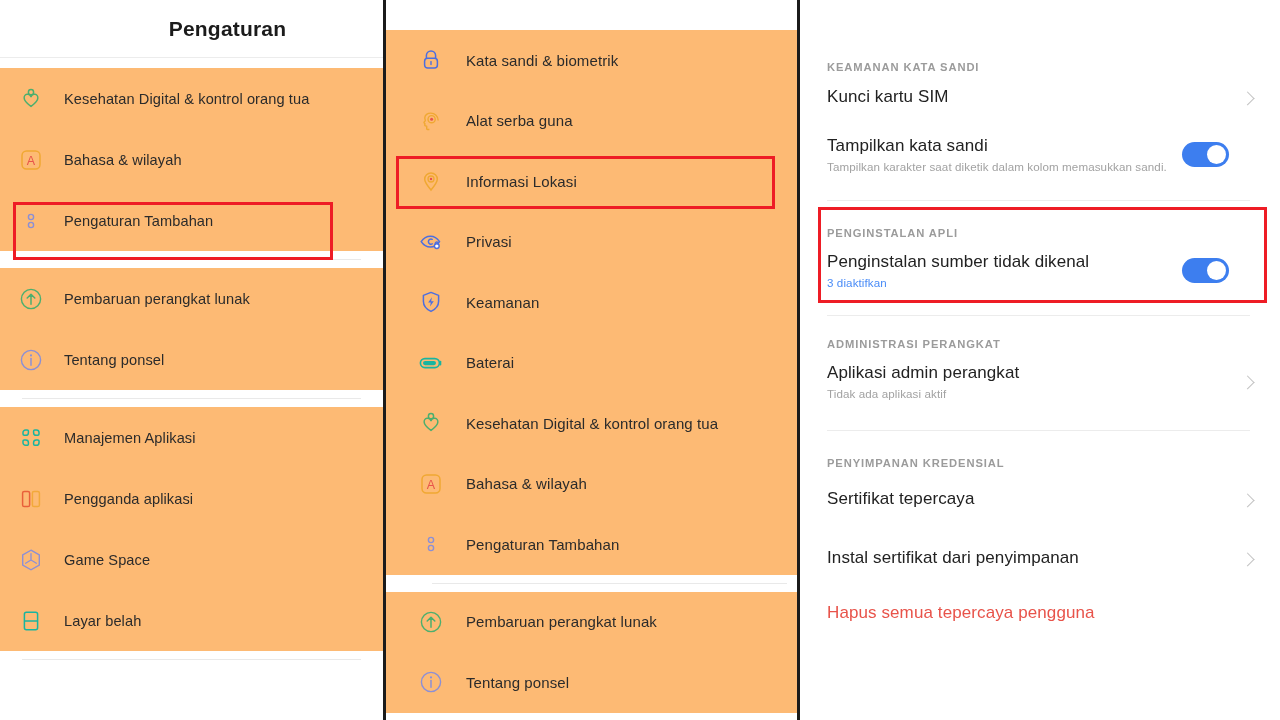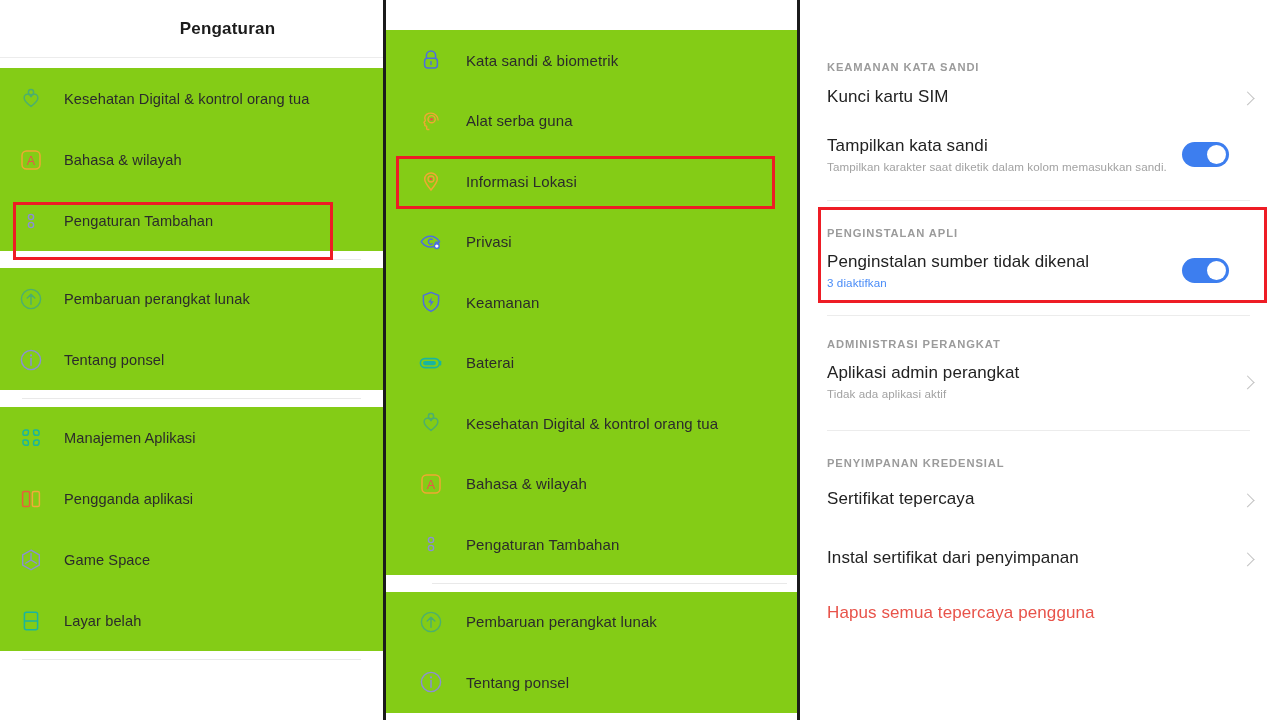--- a/index.html
+++ b/index.html
@@ -23,31 +23,31 @@
   #panel-right  { width: 477px; margin-top: 36px; }
 
   
   .title-bar {
     height: 58px;
     display: flex; align-items: center; justify-content: center;
     border-bottom: 1px solid #ececec;
     background: #fff;
   }
   .title-bar .title {
-    font-size: 17px; font-weight: bold; color: #1b1b1b;
+    font-size: 21px; font-weight: bold; color: #1b1b1b;
     letter-spacing: .2px;
     margin-left: 72px;
   }
 
   .row {
     position: relative;
     display: flex; align-items: center;
     height: 61px;
     padding-left: 14px;
-    background: #84cc16;
+    background: #fdba74;
   }
   .row .ico {
     width: 34px; min-width: 34px; height: 34px;
     display: flex; align-items: center; justify-content: center;
     margin-right: 16px;
   }
   .row .lbl {
     font-size: 14.6px; color: #2b2b2b; letter-spacing: .1px; white-space: nowrap;
   }
   .group-sep { height: 1px; background: #e9e9e9; margin: 8px 22px 8px 22px; }

